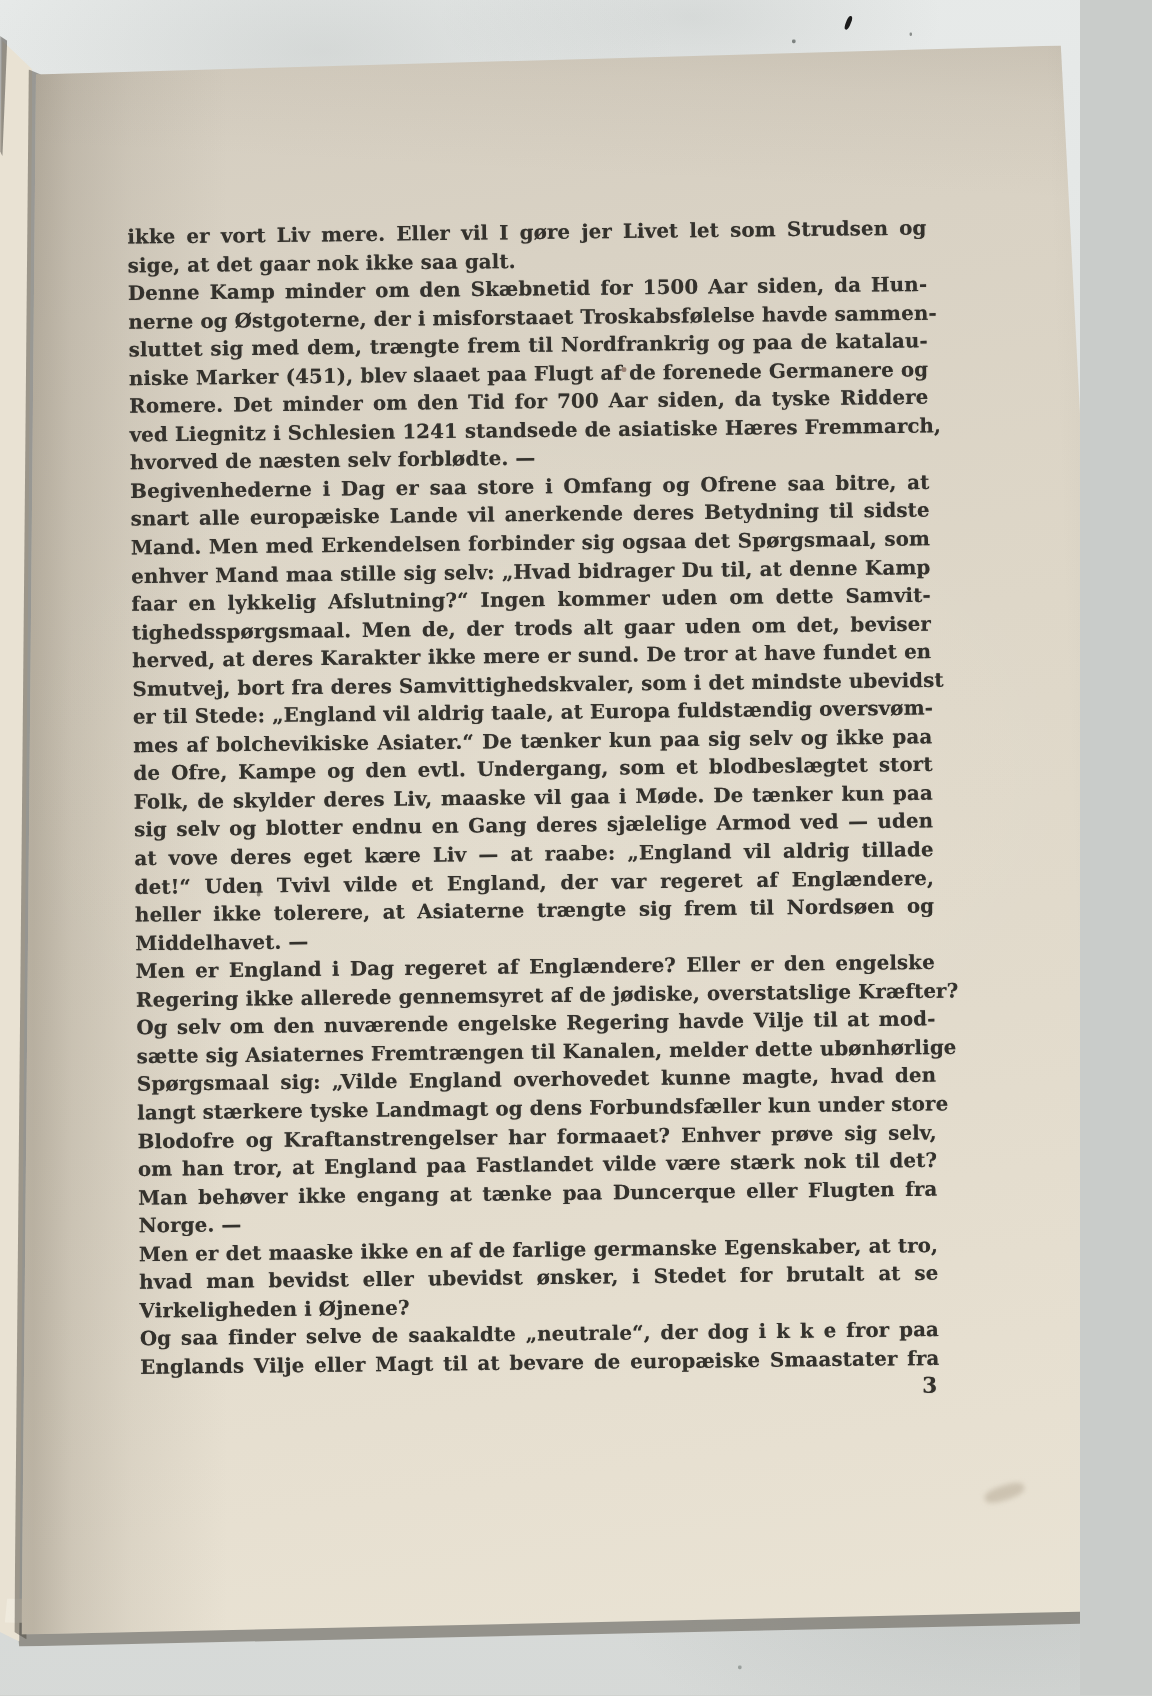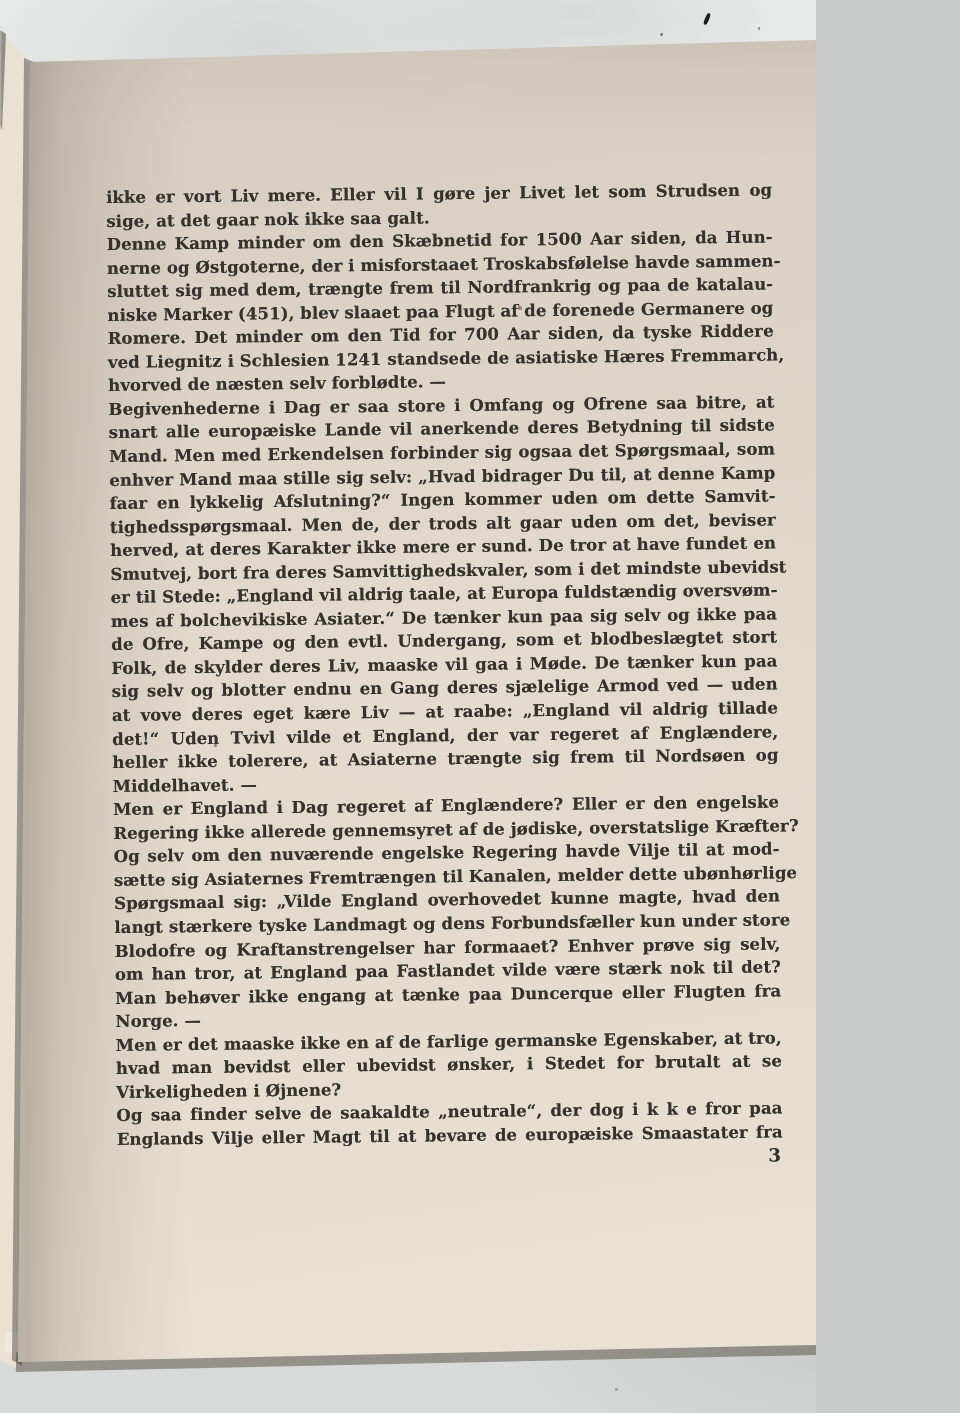--- a/index.html
+++ b/index.html
@@ -1,17 +1,17 @@
 <!DOCTYPE html>
 <html><head>
 <meta charset="utf-8">
 <style>
   html,body{margin:0;padding:0;background:#c9ccca;}
   #photo{
-    position:relative;width:816px;height:1413px;overflow:hidden;
+    position:relative;width:900px;height:1413px;overflow:hidden;
     background:linear-gradient(178deg,#e7eae9 0%,#e2e5e4 30%,#dcdfde 65%,#d6d9d7 100%);
     font-family:"DejaVu Serif","Liberation Serif",serif;
   }
   .layer{position:absolute;left:0;top:0;width:960px;height:1413px;}
   
   #backdrop-mottle{
     background:
       radial-gradient(420px 180px at 28% 3%, rgba(160,165,162,.25), transparent 70%),
       radial-gradient(500px 260px at 88% 92%, rgba(150,155,152,.28), transparent 70%),
       radial-gradient(300px 120px at 60% 1%, rgba(140,145,142,.18), transparent 70%);

